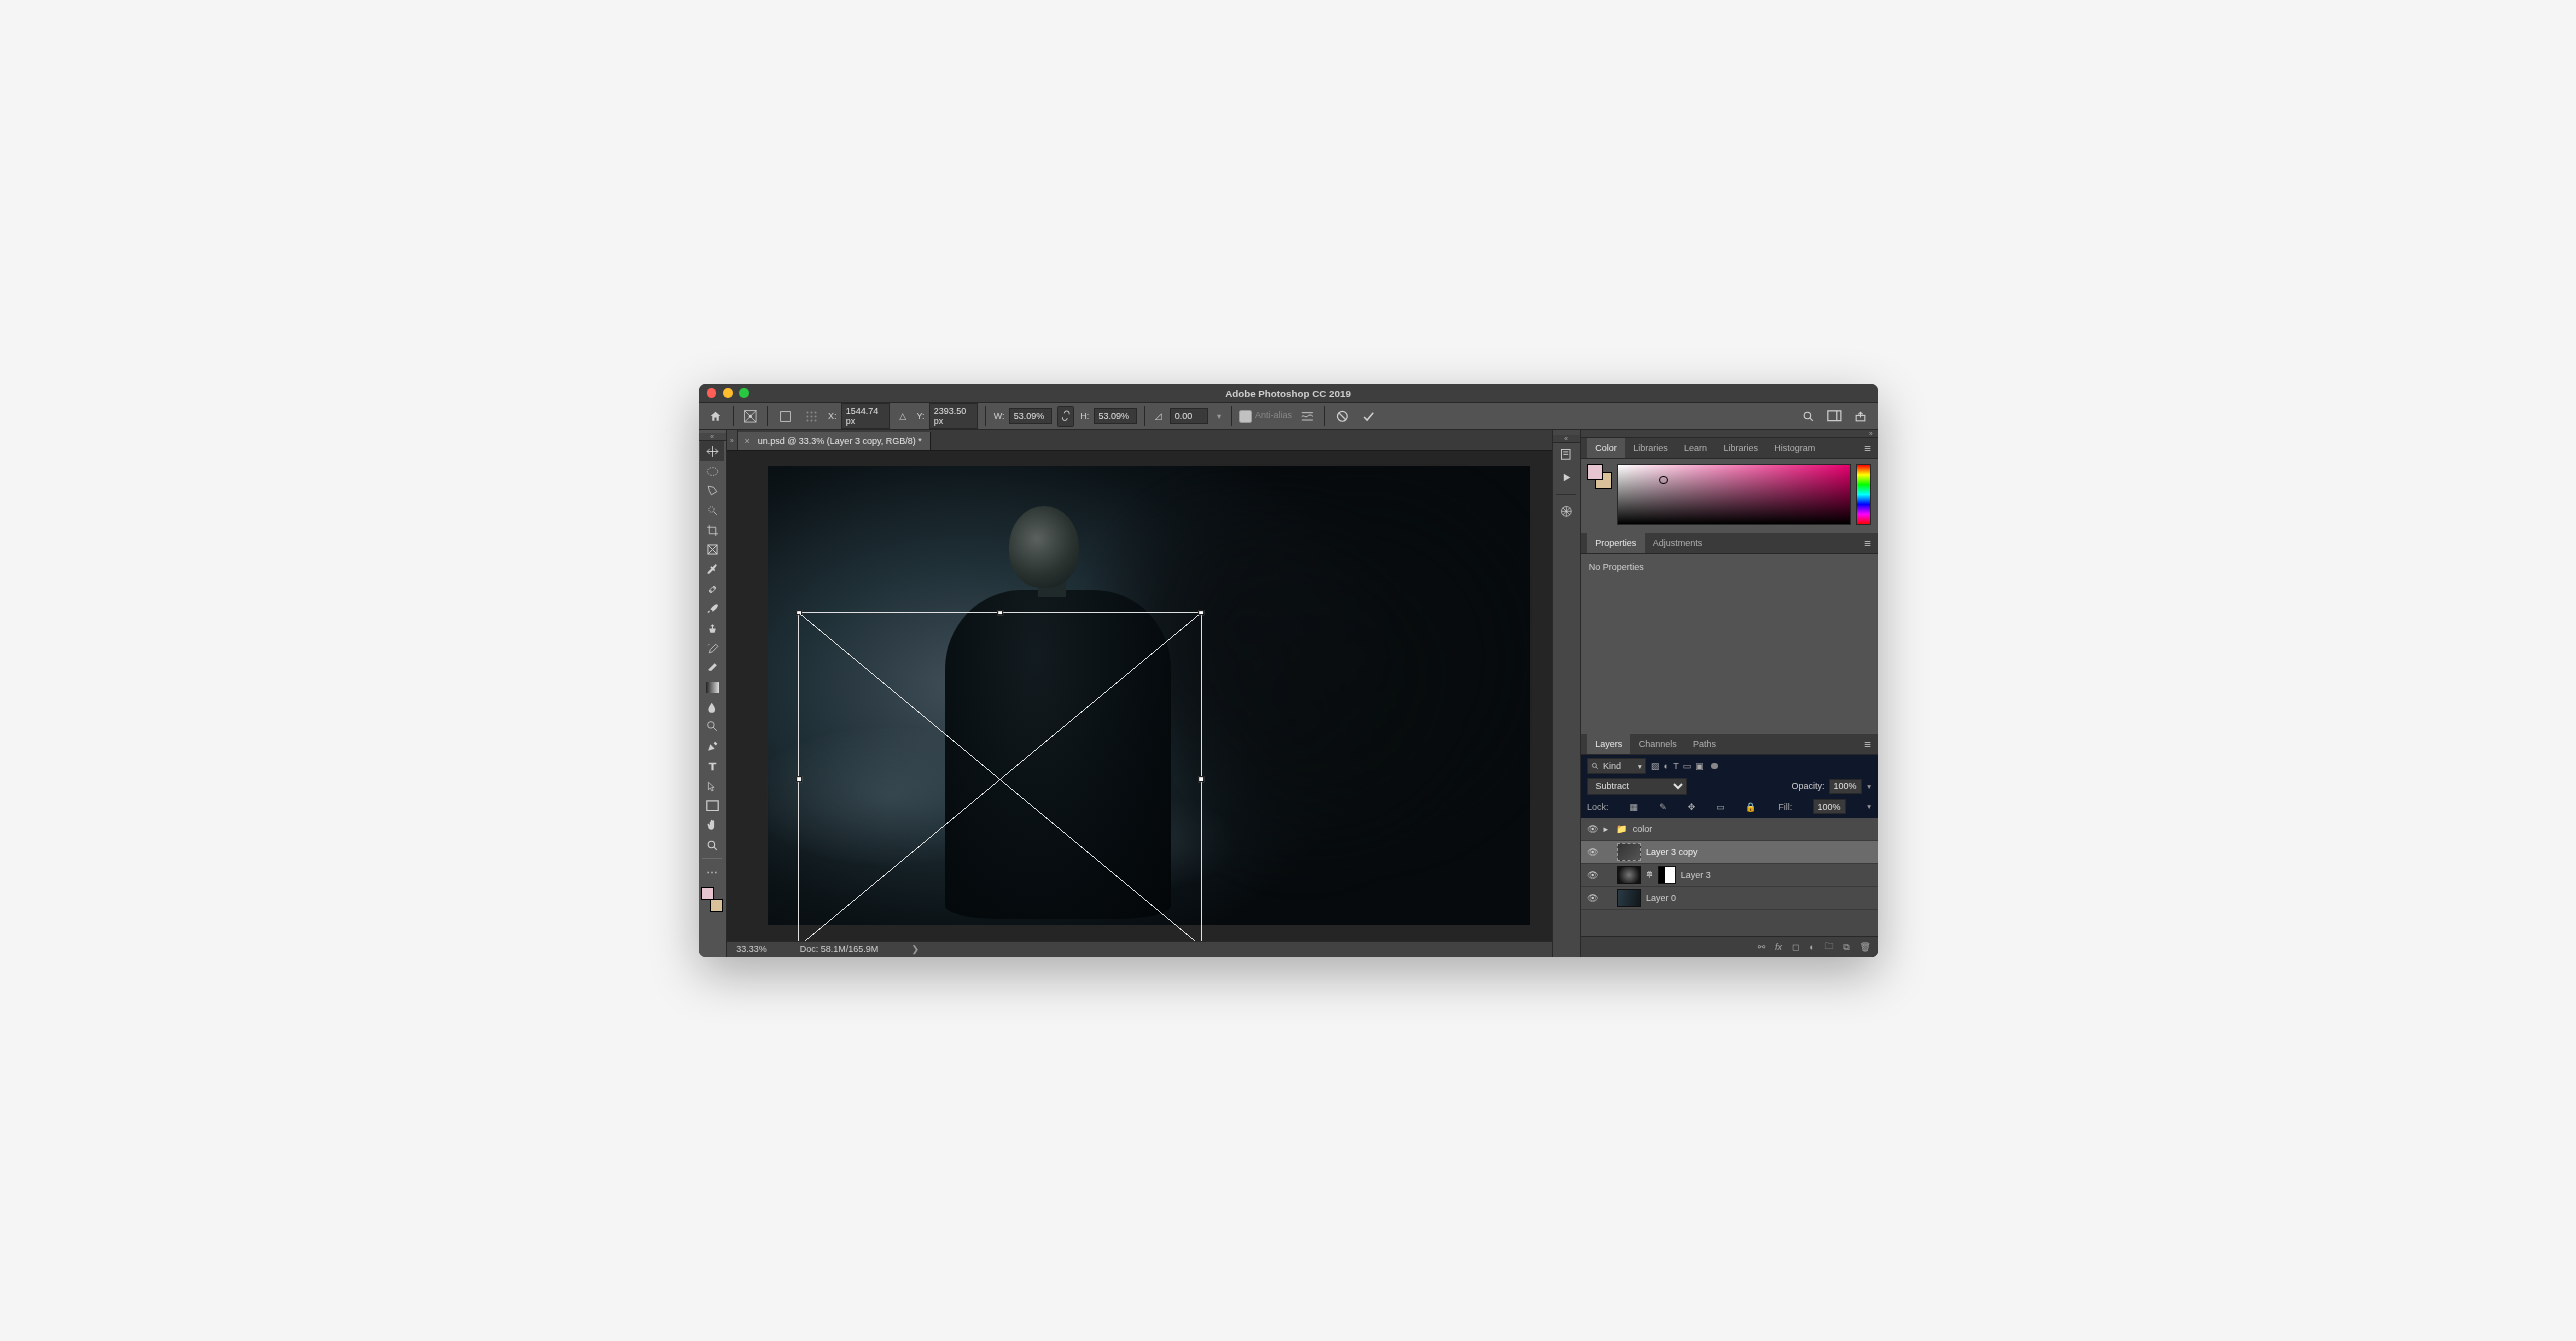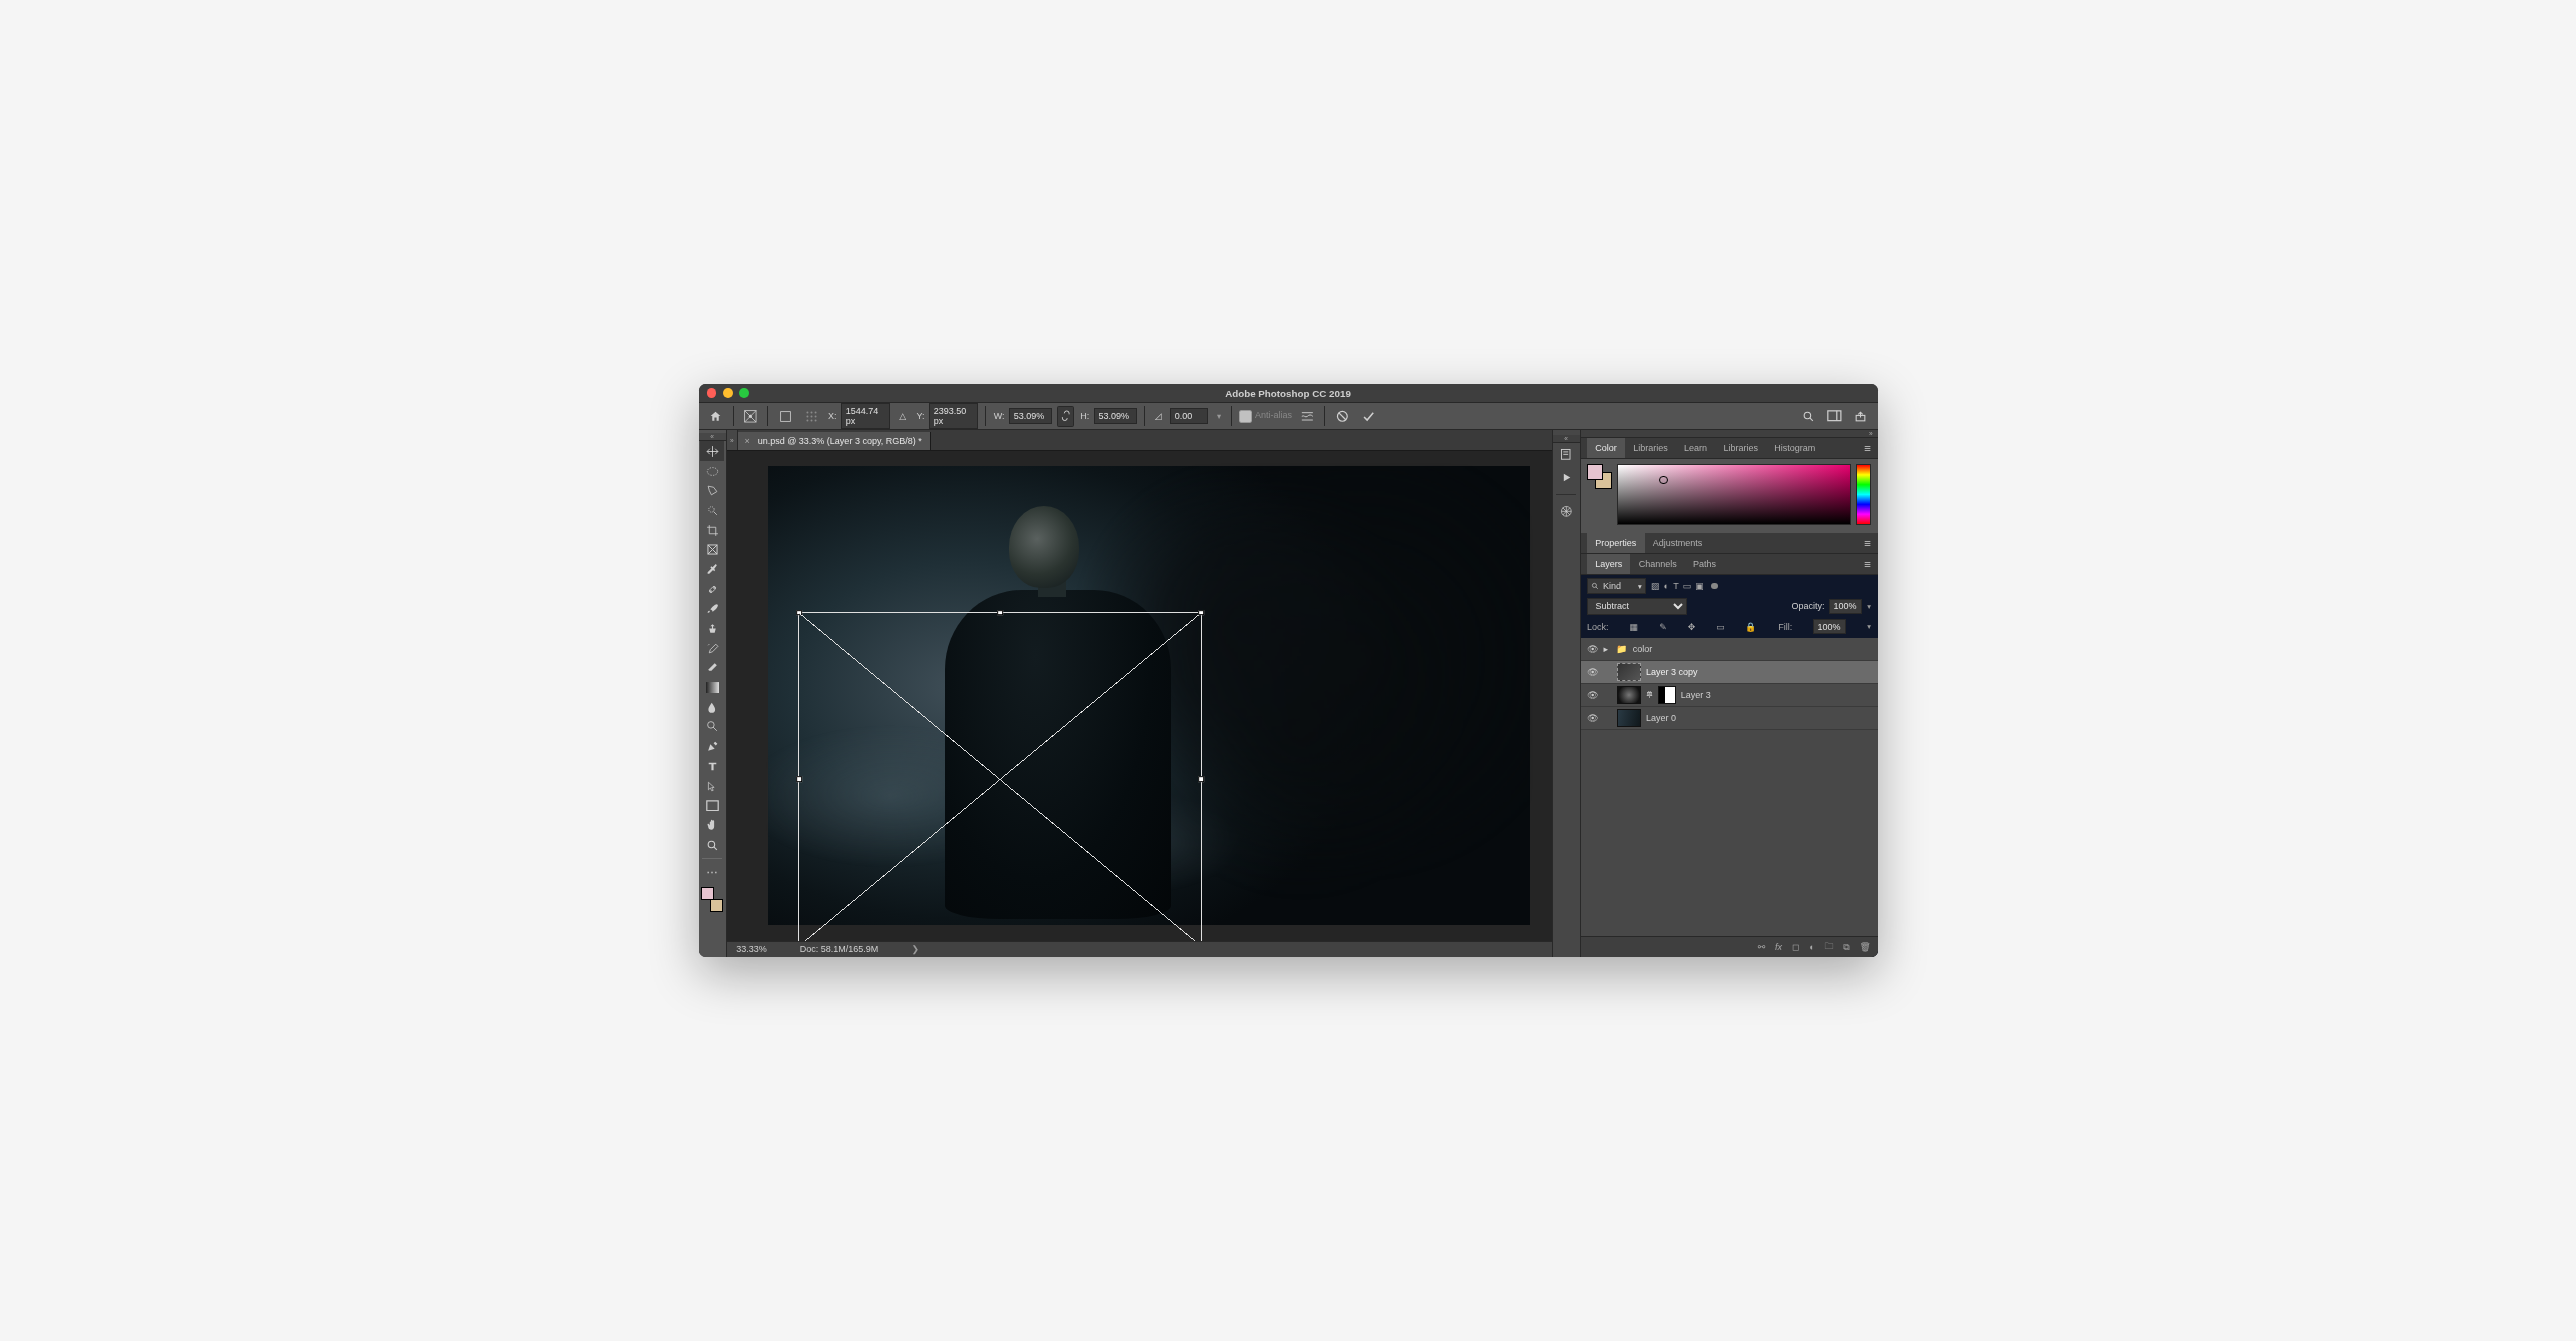--- a/index.html
+++ b/index.html
@@ -421,20 +421,23 @@
             <div class="picker"></div>
           </div>
         <div class="hue-strip"></div>
       </div>
 
       <div class="panel-tabs">
         <div class="ptab active">Properties</div>
         <div class="ptab">Adjustments</div>
         <div class="menu">≡</div>
       </div>
+      <div class="prop-body">
+        <span>No Properties</span>
+      </div>
 
       <div class="panel-tabs">
         <div class="ptab active">Layers</div>
         <div class="ptab">Channels</div>
         <div class="ptab">Paths</div>
         <div class="menu">≡</div>
       </div>
       <div class="prop-body layers-body">
         <div class="layers-controls">
           <div class="layers-row">

